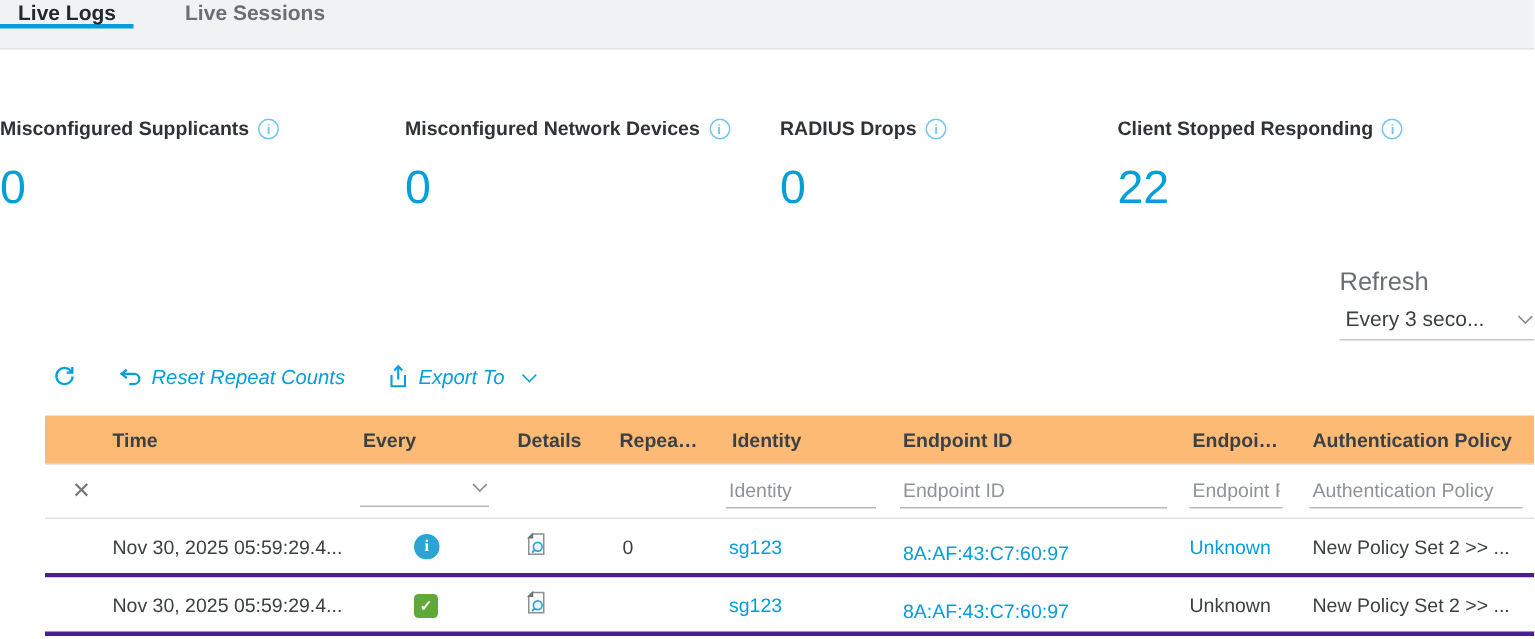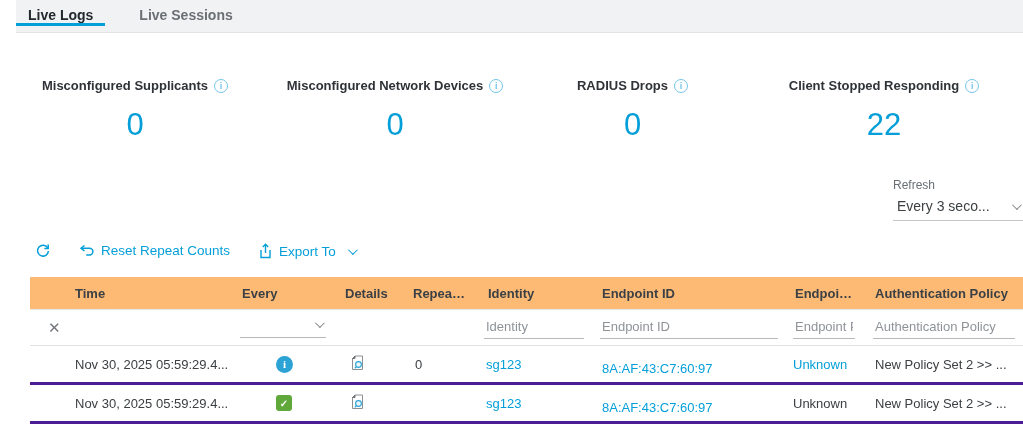--- a/index.html
+++ b/index.html
@@ -8,33 +8,33 @@
     font-family:"Liberation Sans", sans-serif;
     width:1023px; height:426px; position:relative; overflow:hidden;
     color:#3c4043; font-size:13px;
   }
   .screen { position:absolute; inset:0; background:#fff; overflow:hidden; }
 
   
   .tabbar {
     position:absolute; top:0; left:0; right:0; height:33px;
     background:#f1f2f4; border-bottom:1px solid #e1e3e5;
-    display:flex; align-items:center;margin-left:16px;
+    display:flex; align-items:flex-start;
   }
   .tab {
     display:flex; align-items:center; padding:0 12px;
     font-size:14px; font-weight:bold; color:#6a6f74; cursor:pointer;
     border-bottom:3px solid transparent;
   }
   .tab.active { color:#23282e; border-bottom-color:#049fd9; }
   .tab + .tab { margin-left:22px; }
 
   
   .counters { position:absolute; top:78px; left:0; right:0; display:flex; }
-  .counter { text-align:center; }
+  .counter { text-align:left; }
   .counter:nth-child(1){ width:270px; }
   .counter:nth-child(2){ width:250px; }
   .counter:nth-child(3){ width:225px; }
   .counter:nth-child(4){ width:278px; }
   .counter-label {
     font-size:13px; font-weight:bold; color:#2f3337;
     display:inline-flex; align-items:center; gap:6px;
   }
   .info-ring {
     display:inline-flex; align-items:center; justify-content:center;
@@ -42,36 +42,36 @@
     border:1px solid #74c6ea; color:#74c6ea;
     font-size:9px; font-weight:bold; font-style:normal;
   }
   .counter-value {
     margin-top:14px; font-size:31px; color:#14a2dc; font-weight:normal;
   }
 
   
   .controls { position:absolute; top:178px; right:0; display:flex; gap:10px; }
   .dd { width:130px; }
-  .dd-label { font-size:12px; color:#6a6f74; margin-bottom:4px; }
+  .dd-label { font-size:17px; color:#6a6f74; margin-bottom:4px; }
   .dd-box {
     display:flex; align-items:center; justify-content:space-between;
     border-bottom:1px solid #c3c6c8; padding:2px 4px 6px 4px;
     font-size:14px; color:#3c4043; cursor:pointer;gap:8px;
   }
   .chev {
     width:7px; height:7px; border-right:1.6px solid #5f6368;
     border-bottom:1.6px solid #5f6368; transform:rotate(45deg) translateY(-2px);
     display:inline-block; flex:0 0 auto; margin-left:6px;
   }
   .chev.blue { border-color:#049fd9; }
   .chev.gray { border-color:#86898c; }
 
   
-  .toolbar { position:absolute; top:243px; left:35px; display:flex; align-items:flex-start; gap:28px; }
+  .toolbar { position:absolute; top:243px; left:35px; display:flex; align-items:flex-end; gap:28px;font-style:italic; }
   .tbtn {
     display:inline-flex; align-items:center; gap:6px;
     color:#049fd9; font-size:13.5px; cursor:pointer; white-space:nowrap;
   }
   .tbtn svg { display:block; }
 
   
   .ltable { position:absolute; top:277px; left:30px; right:0; }
   .lt-row {
     display:grid;

